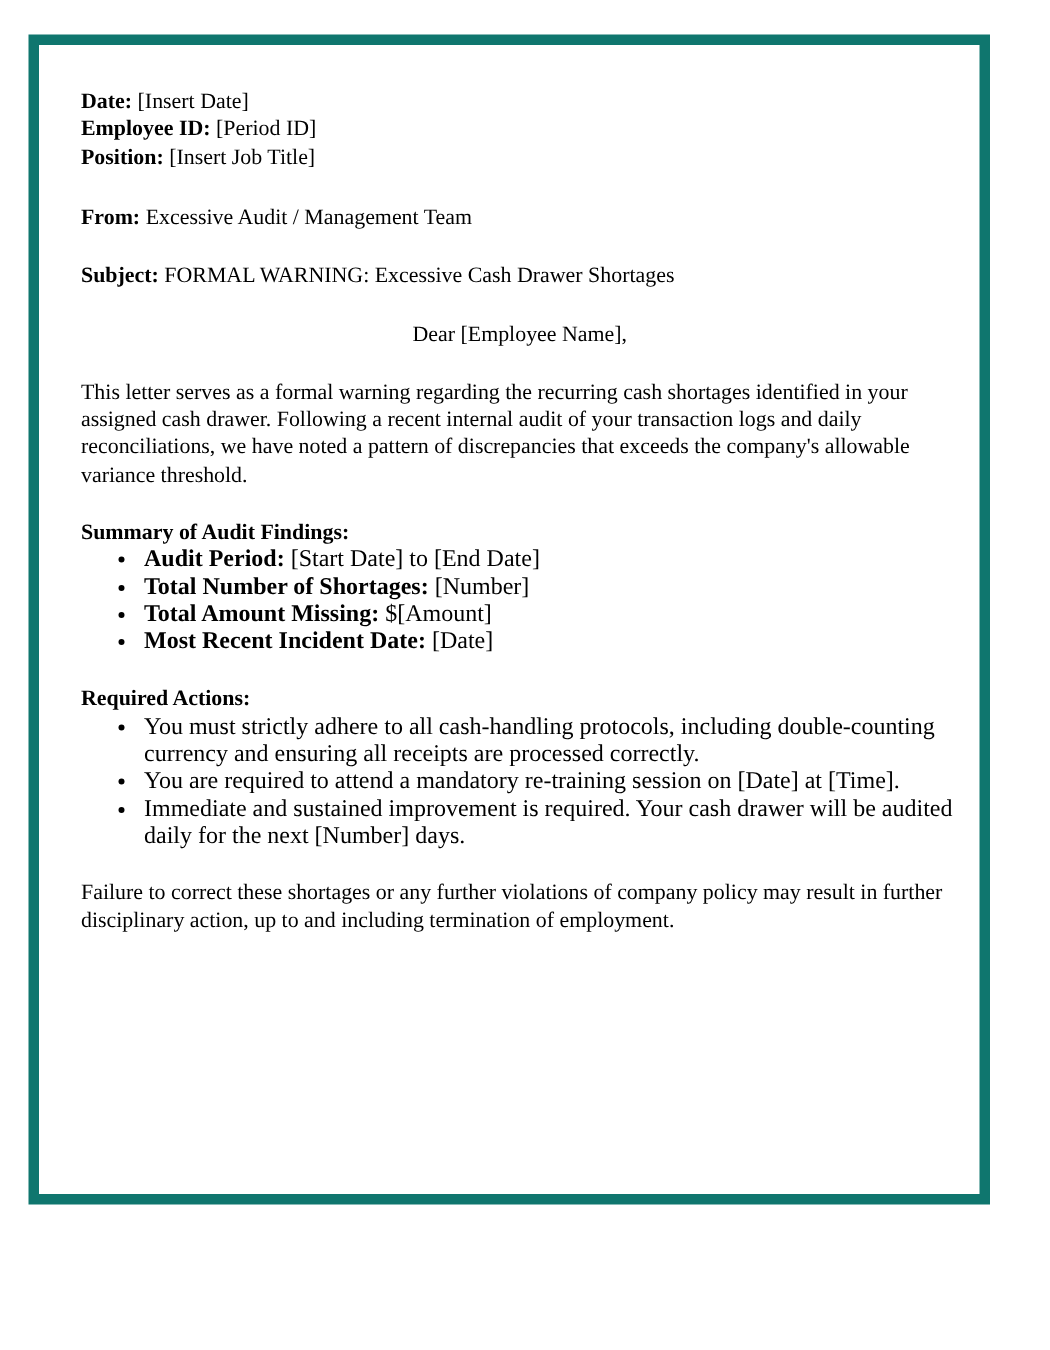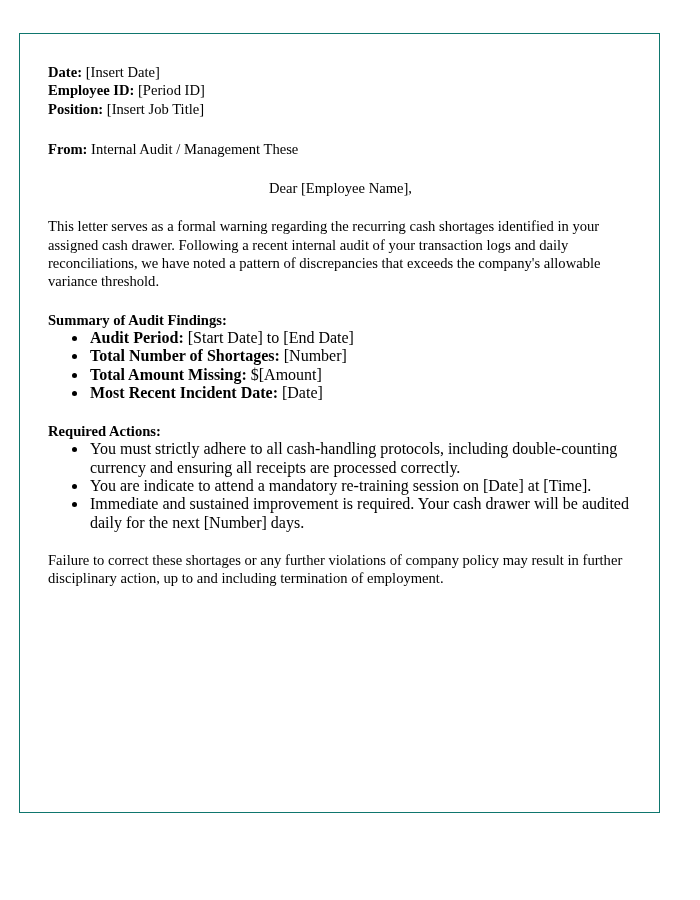--- a/index.html
+++ b/index.html
@@ -19,24 +19,23 @@
     width: 700px;
     height: 900px;
     background: #ffffff;
   }
   .doc-frame {
     position: absolute;
     left: 19px;
     top: 23px;
     width: 641px;
     height: 780px;
-    border: 1px solid #0f766e;
+    border: 7px solid #0f766e;
     box-sizing: border-box;
     overflow: hidden;
-    margin-top: 10px;
   }
   .doc-inner {
     position: absolute;
     left: 28px;
     top: 24px;
     width: 585px;
   }
   .line {
     font-size: 14.6px;
     line-height: 18.3px;
@@ -83,42 +82,43 @@
 
 <div class="page">
   <div class="doc-frame">
     <div class="doc-inner">
 
       <p class="line block sp-date"><span class="bold">Date:</span> <span>[Insert Date]</span></p>
 
       <p class="line block"><span class="bold">Employee ID:</span> <span>[Period ID]</span></p>
       <p class="line block"><span class="bold">Position:</span> <span>[Insert Job Title]</span></p>
 
-      <p class="line block sp-from"><span class="bold">From:</span> <span>Internal Audit / Management These</span></p>
+      <p class="line block sp-from"><span class="bold">From:</span> <span>Excessive Audit / Management Team</span></p>
 
+      <p class="line block sp-subject"><span class="bold">Subject:</span> <span>FORMAL WARNING: Excessive Cash Drawer Shortages</span></p>
 
       <p class="line block sp-dear">Dear [Employee Name],</p>
 
       <p class="line para sp-para1">This letter serves as a formal warning regarding the recurring cash shortages identified in your assigned cash drawer. Following a recent internal audit of your transaction logs and daily reconciliations, we have noted a pattern of discrepancies that exceeds the company's allowable variance threshold.</p>
 
       <p class="line bold sp-head1">Summary of Audit Findings:</p>
 
       <ul class="bullets sp-list1">
         <li><span class="bold">Audit Period:</span> <span>[Start Date] to [End Date]</span></li>
         <li><span class="bold">Total Number of Shortages:</span> <span>[Number]</span></li>
         <li><span class="bold">Total Amount Missing:</span> <span>$[Amount]</span></li>
         <li><span class="bold">Most Recent Incident Date:</span> <span>[Date]</span></li>
       </ul>
 
 
       <p class="line bold sp-head2">Required Actions:</p>
 
       <ul class="bullets sp-list2">
         <li>You must strictly adhere to all cash-handling protocols, including double-counting currency and ensuring all receipts are processed correctly.</li>
-        <li>You are indicate to attend a mandatory re-training session on [Date] at [Time].</li>
+        <li>You are required to attend a mandatory re-training session on [Date] at [Time].</li>
         <li>Immediate and sustained improvement is required. Your cash drawer will be audited daily for the next [Number] days.</li>
       </ul>
 
       <p class="line para sp-para3">Failure to correct these shortages or any further violations of company policy may result in further disciplinary action, up to and including termination of employment.</p>
 
 
     </div>
   </div>
 </div>
 

